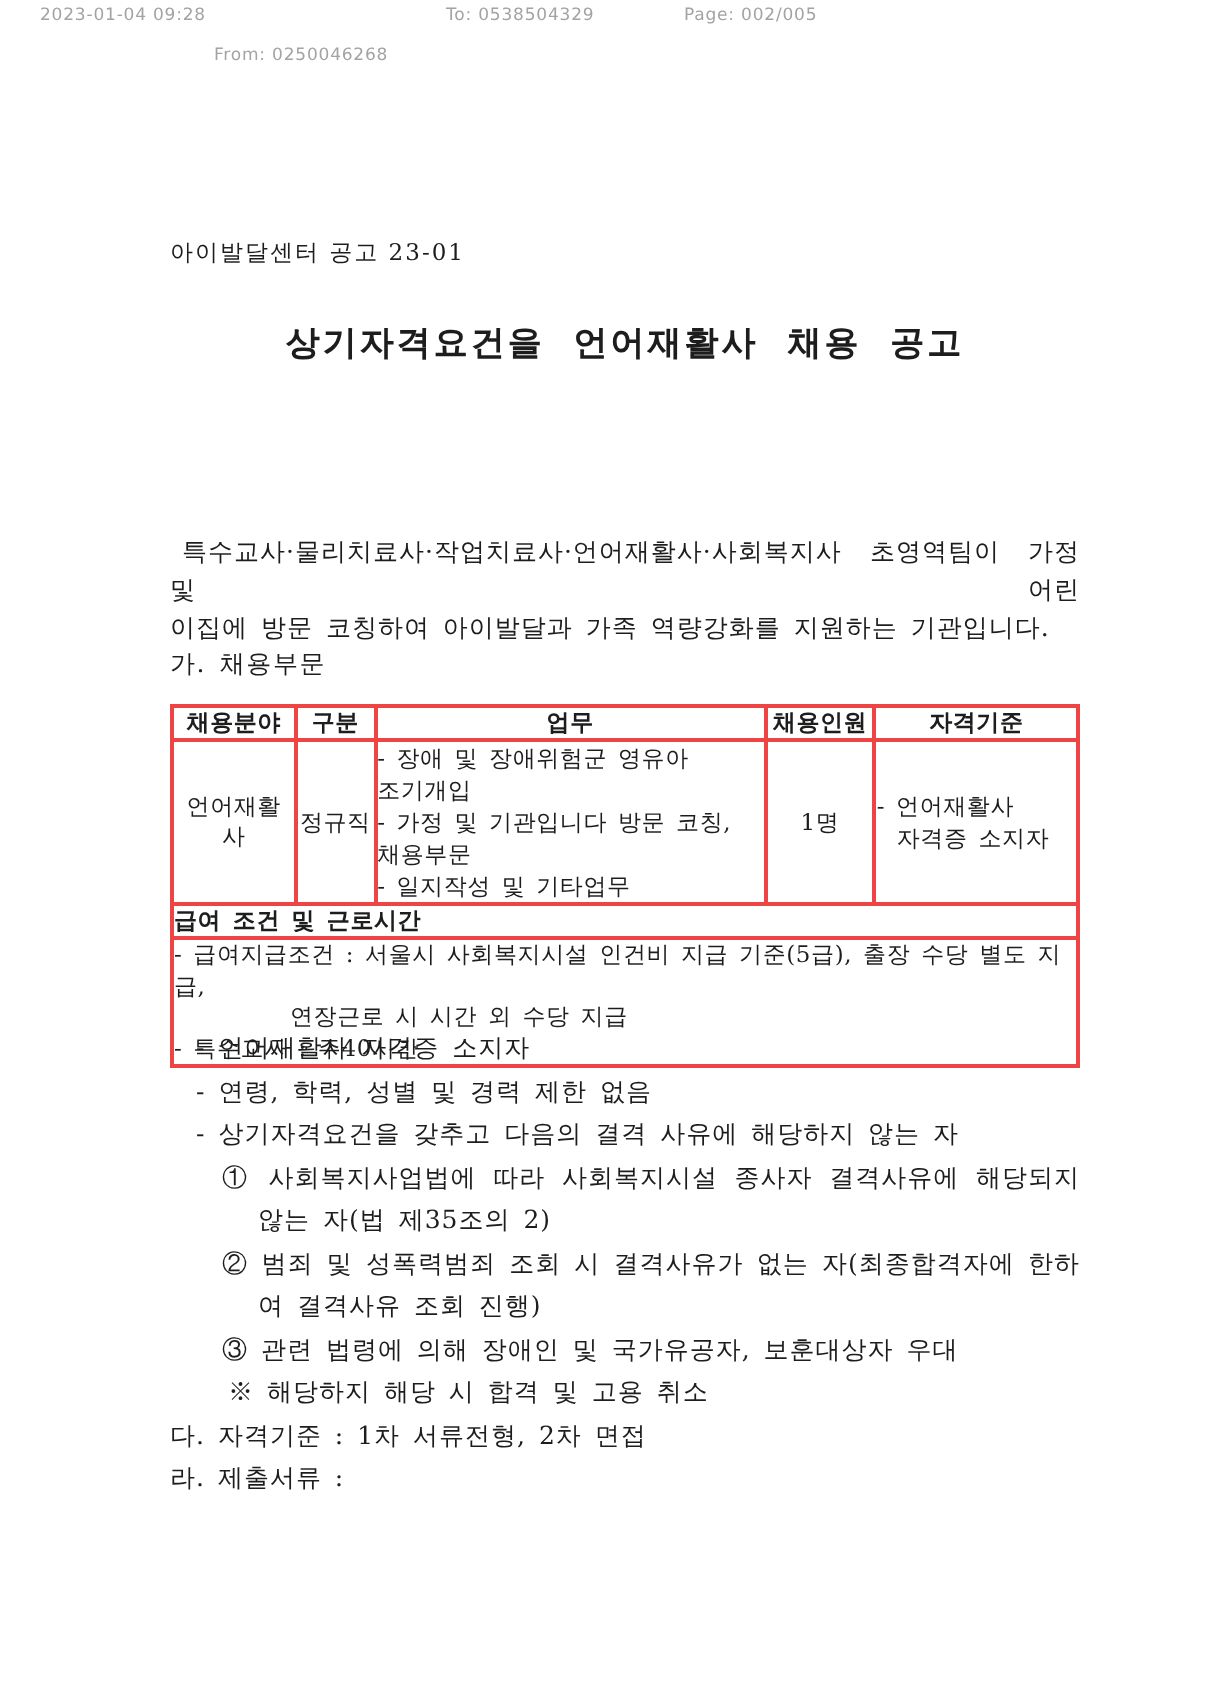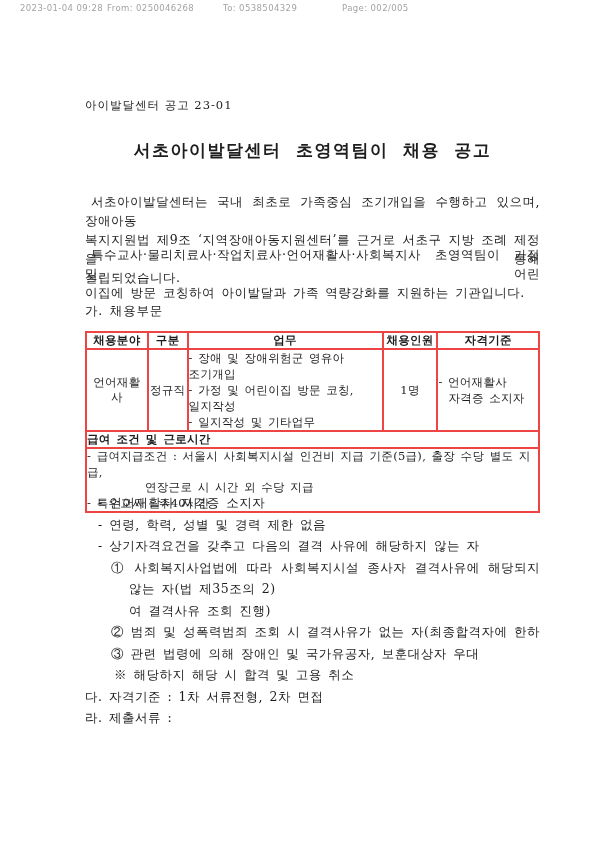--- a/index.html
+++ b/index.html
@@ -14,26 +14,26 @@
   .page { position:relative; width:609px; height:641px; background:#ffffff; }
 
   
   .fax-header span {
     position:absolute; top:3px;
     font-family:"DejaVu Sans","Liberation Sans",sans-serif;
     font-size:8.5px; letter-spacing:0.4px; color:#a3a3a3;
     white-space:nowrap;
   }
   .fx-datetime { left:20px; }
-  .fx-from     { left:107px; }
+  .fx-from     { left:107px;margin-top:20px; }
   .fx-to       { left:223px; }
   .fx-page     { left:342px; }
 
   
-  .blk { position:absolute; left:85px; width:455px; }
+  .blk { position:absolute; left:85px; width:455px;margin-top:21px; }
 
   .doc-number { top:98px; font-size:11.5px; letter-spacing:1px; }
 
   .doc-title {
     top:139px; text-align:center;
     font-size:17px; font-weight:bold;
     letter-spacing:1.5px; word-spacing:7px;
     white-space:nowrap;
   }
 
@@ -83,27 +83,22 @@
 
   <div class="fax-header">
     <span class="fx-datetime">2023-01-04  09:28</span>
     <span class="fx-from">From: 0250046268</span>
     <span class="fx-to">To: 0538504329</span>
     <span class="fx-page">Page: 002/005</span>
   </div>
 
   <div class="blk doc-number">아이발달센터 공고 23-01</div>
 
-  <div class="blk doc-title">서초아이발달센터 초영역팀이 채용 공고</div>
+  <div class="blk doc-title">상기자격요건을 언어재활사 채용 공고</div>
 
-  <div class="blk intro p1">
-    <div class="line just indent">서초아이발달센터는 국내 최초로 가족중심 조기개입을 수행하고 있으며, 장애아동</div>
-    <div class="line just">복지지원법 제9조 ‘지역장애아동지원센터’를 근거로 서초구 지방 조례 제정을 통해</div>
-    <div class="line">설립되었습니다.</div>
-  </div>
 
   <div class="blk intro p2">
     <div class="line just indent">특수교사·물리치료사·작업치료사·언어재활사·사회복지사 초영역팀이 가정 및 어린</div>
     <div class="line">이집에 방문 코칭하여 아이발달과 가족 역량강화를 지원하는 기관입니다.</div>
   </div>
 
   <div class="blk sec-label ga-label">가. 채용부문</div>
 
   <table class="blk tbl">
     <colgroup>
@@ -123,22 +118,22 @@
     </tr>
     <tr>
       <td class="cell-center">
         <div class="tline">언어재활</div>
         <div class="tline">사</div>
       </td>
       <td class="cell-center">정규직</td>
       <td class="duty-cell">
         <div class="tline">- 장애 및 장애위험군 영유아</div>
         <div class="tline">조기개입</div>
-        <div class="tline">- 가정 및 어린이집 방문 코칭,</div>
-        <div class="tline">일지작성</div>
+        <div class="tline">- 가정 및 기관입니다 방문 코칭,</div>
+        <div class="tline">채용부문</div>
         <div class="tline">- 일지작성 및 기타업무</div>
       </td>
       <td class="cell-center">1명</td>
       <td class="qual-cell">
         <div class="tline">- 언어재활사</div>
         <div class="tline qual-l2">자격증 소지자</div>
       </td>
     </tr>
     <tr>
       <td colspan="5" class="salary-title-cell">급여 조건 및 근로시간</td>
@@ -152,21 +147,21 @@
     </tr>
   </tbody>
     </table>
 
   <div class="blk list">
     <div class="line ind-dash">- 언어재활사 자격증 소지자</div>
     <div class="line ind-dash">- 연령, 학력, 성별 및 경력 제한 없음</div>
     <div class="line ind-dash">- 상기자격요건을 갖추고 다음의 결격 사유에 해당하지 않는 자</div>
     <div class="line ind-num just">① 사회복지사업법에 따라 사회복지시설 종사자 결격사유에 해당되지</div>
     <div class="line ind-cont">않는 자(법 제35조의 2)</div>
+    <div class="line ind-num just">② 범죄 및 성폭력범죄 조회 시 결격사유가 없는 자(최종합격자에 한하</div>
     <div class="line ind-cont">여 결격사유 조회 진행)</div>
-    <div class="line ind-num just">② 범죄 및 성폭력범죄 조회 시 결격사유가 없는 자(최종합격자에 한하</div>
     <div class="line ind-num">③ 관련 법령에 의해 장애인 및 국가유공자, 보훈대상자 우대</div>
     <div class="line ind-note">※ 해당하지 해당 시 합격 및 고용 취소</div>
     <div class="line">다. 자격기준 : 1차 서류전형, 2차 면접</div>
     <div class="line">라. 제출서류 :</div>
   </div>
 
 </div>
 
 </body></html>

